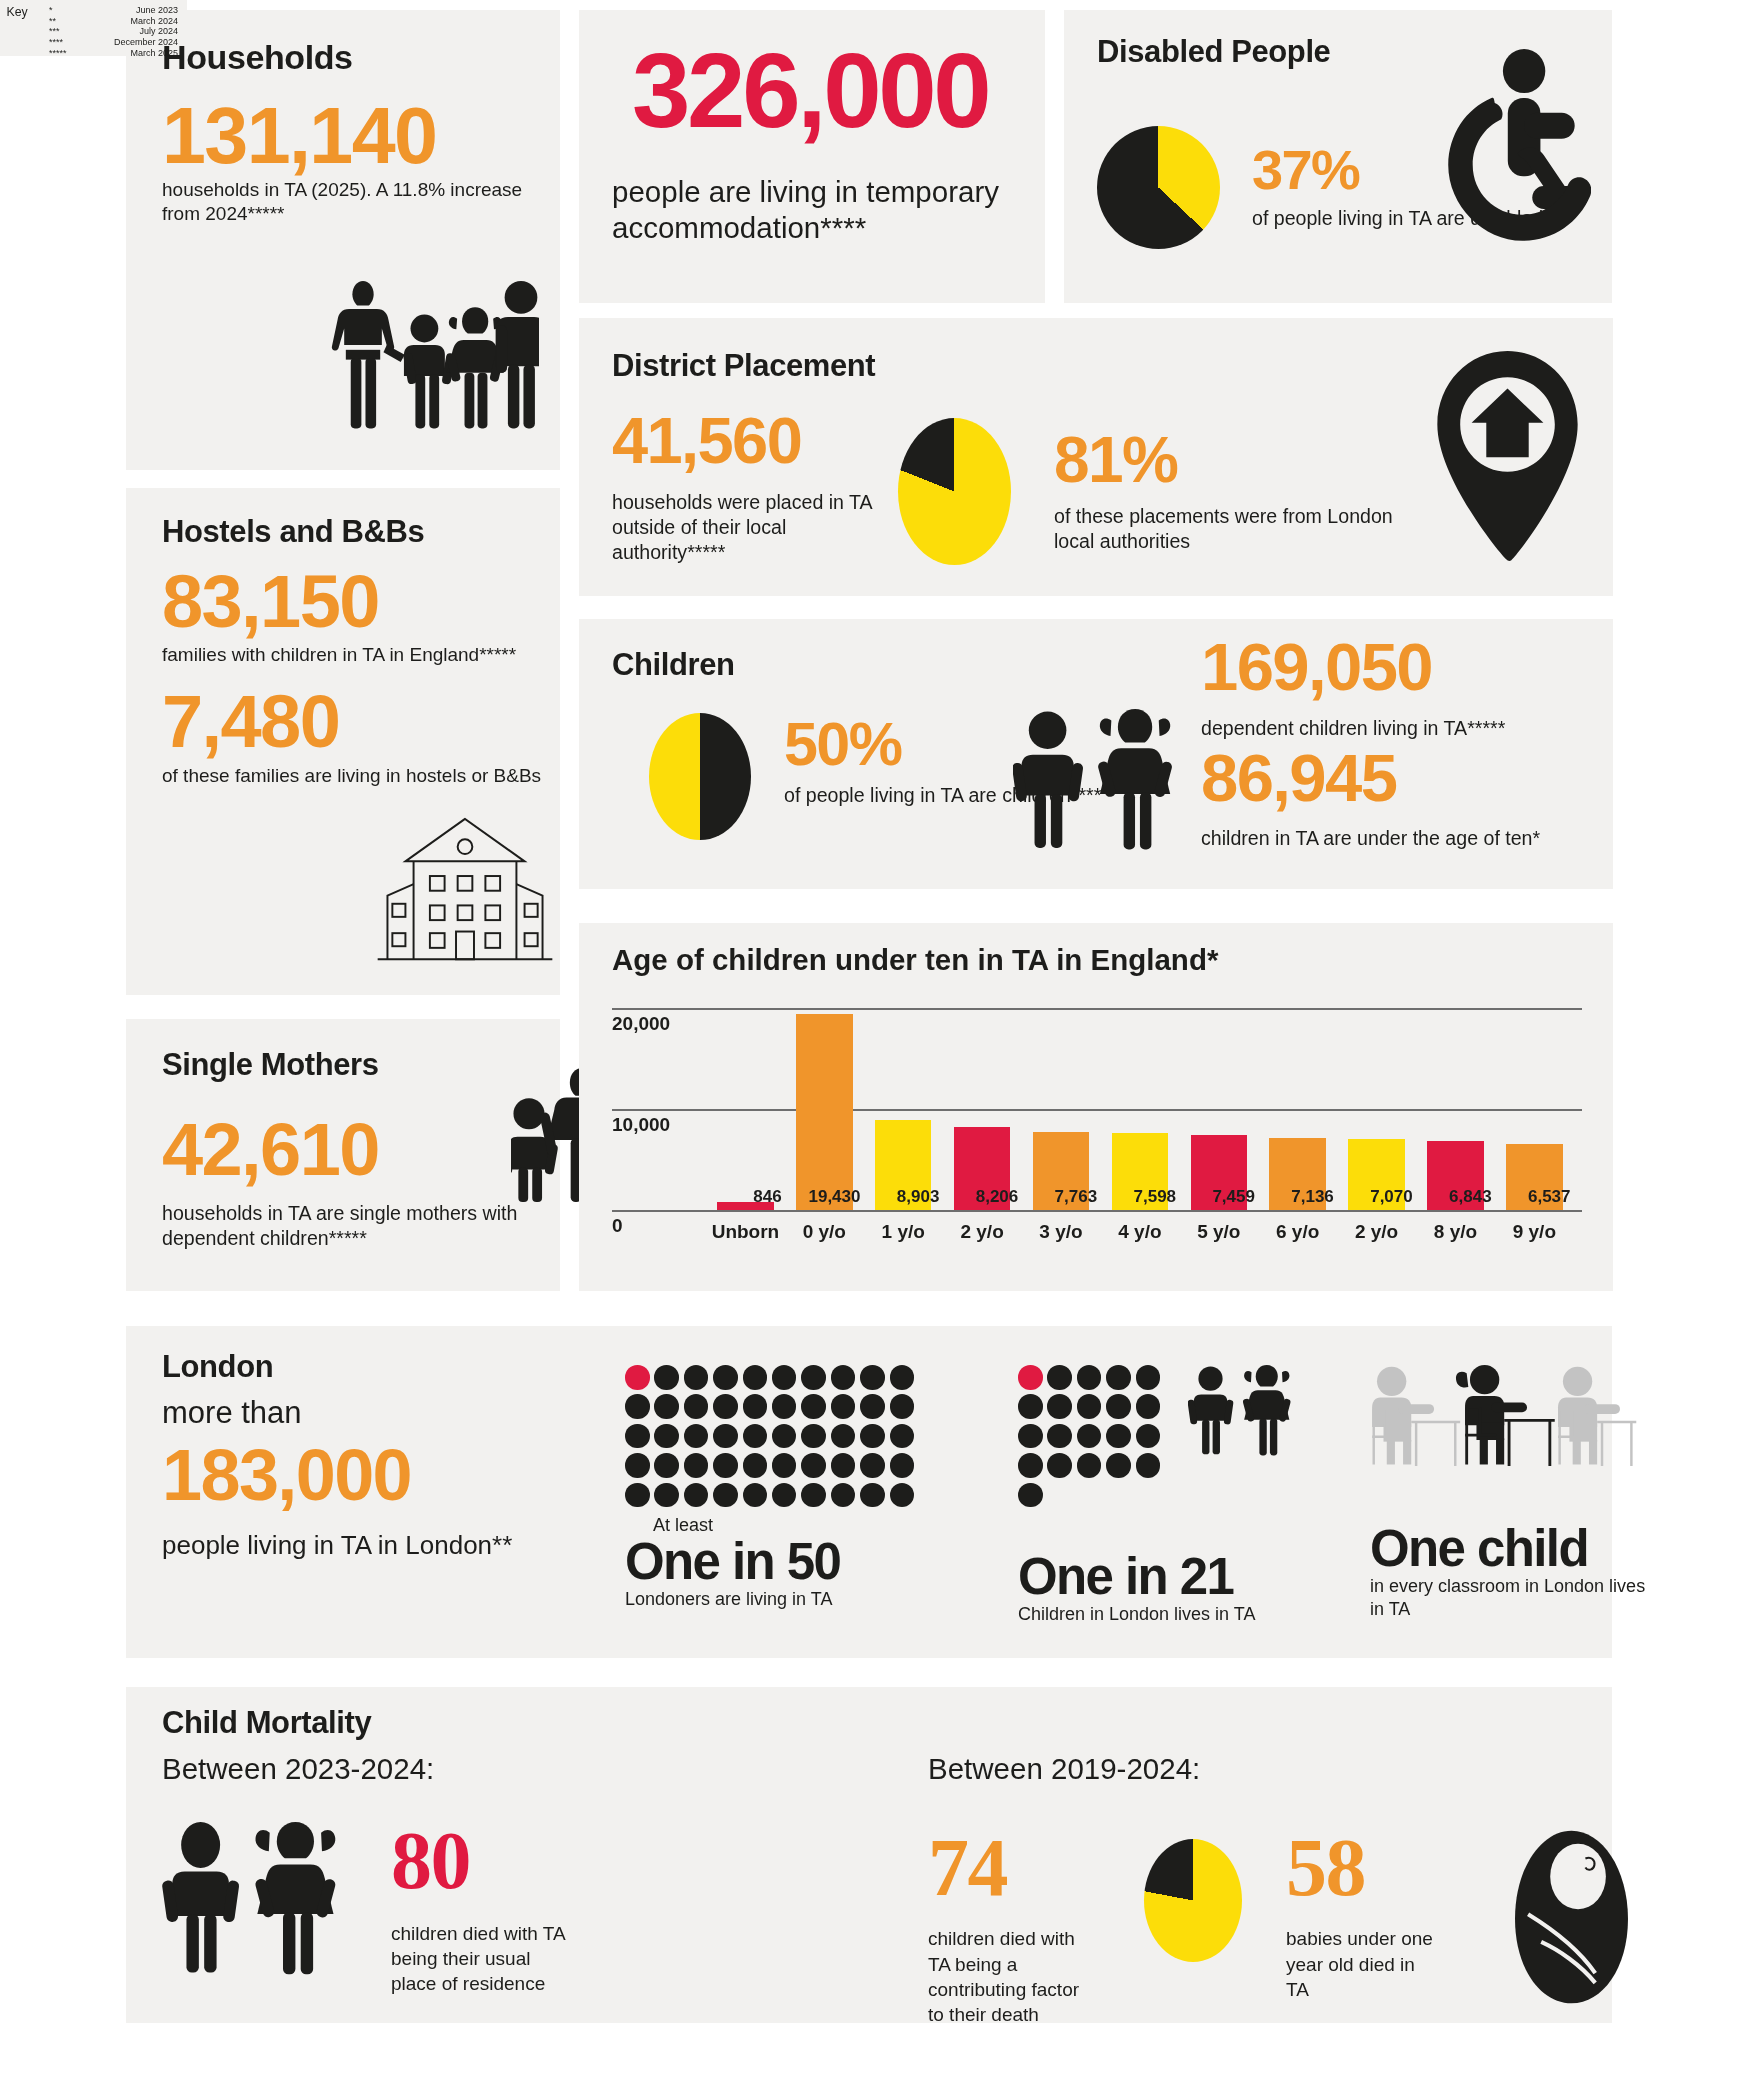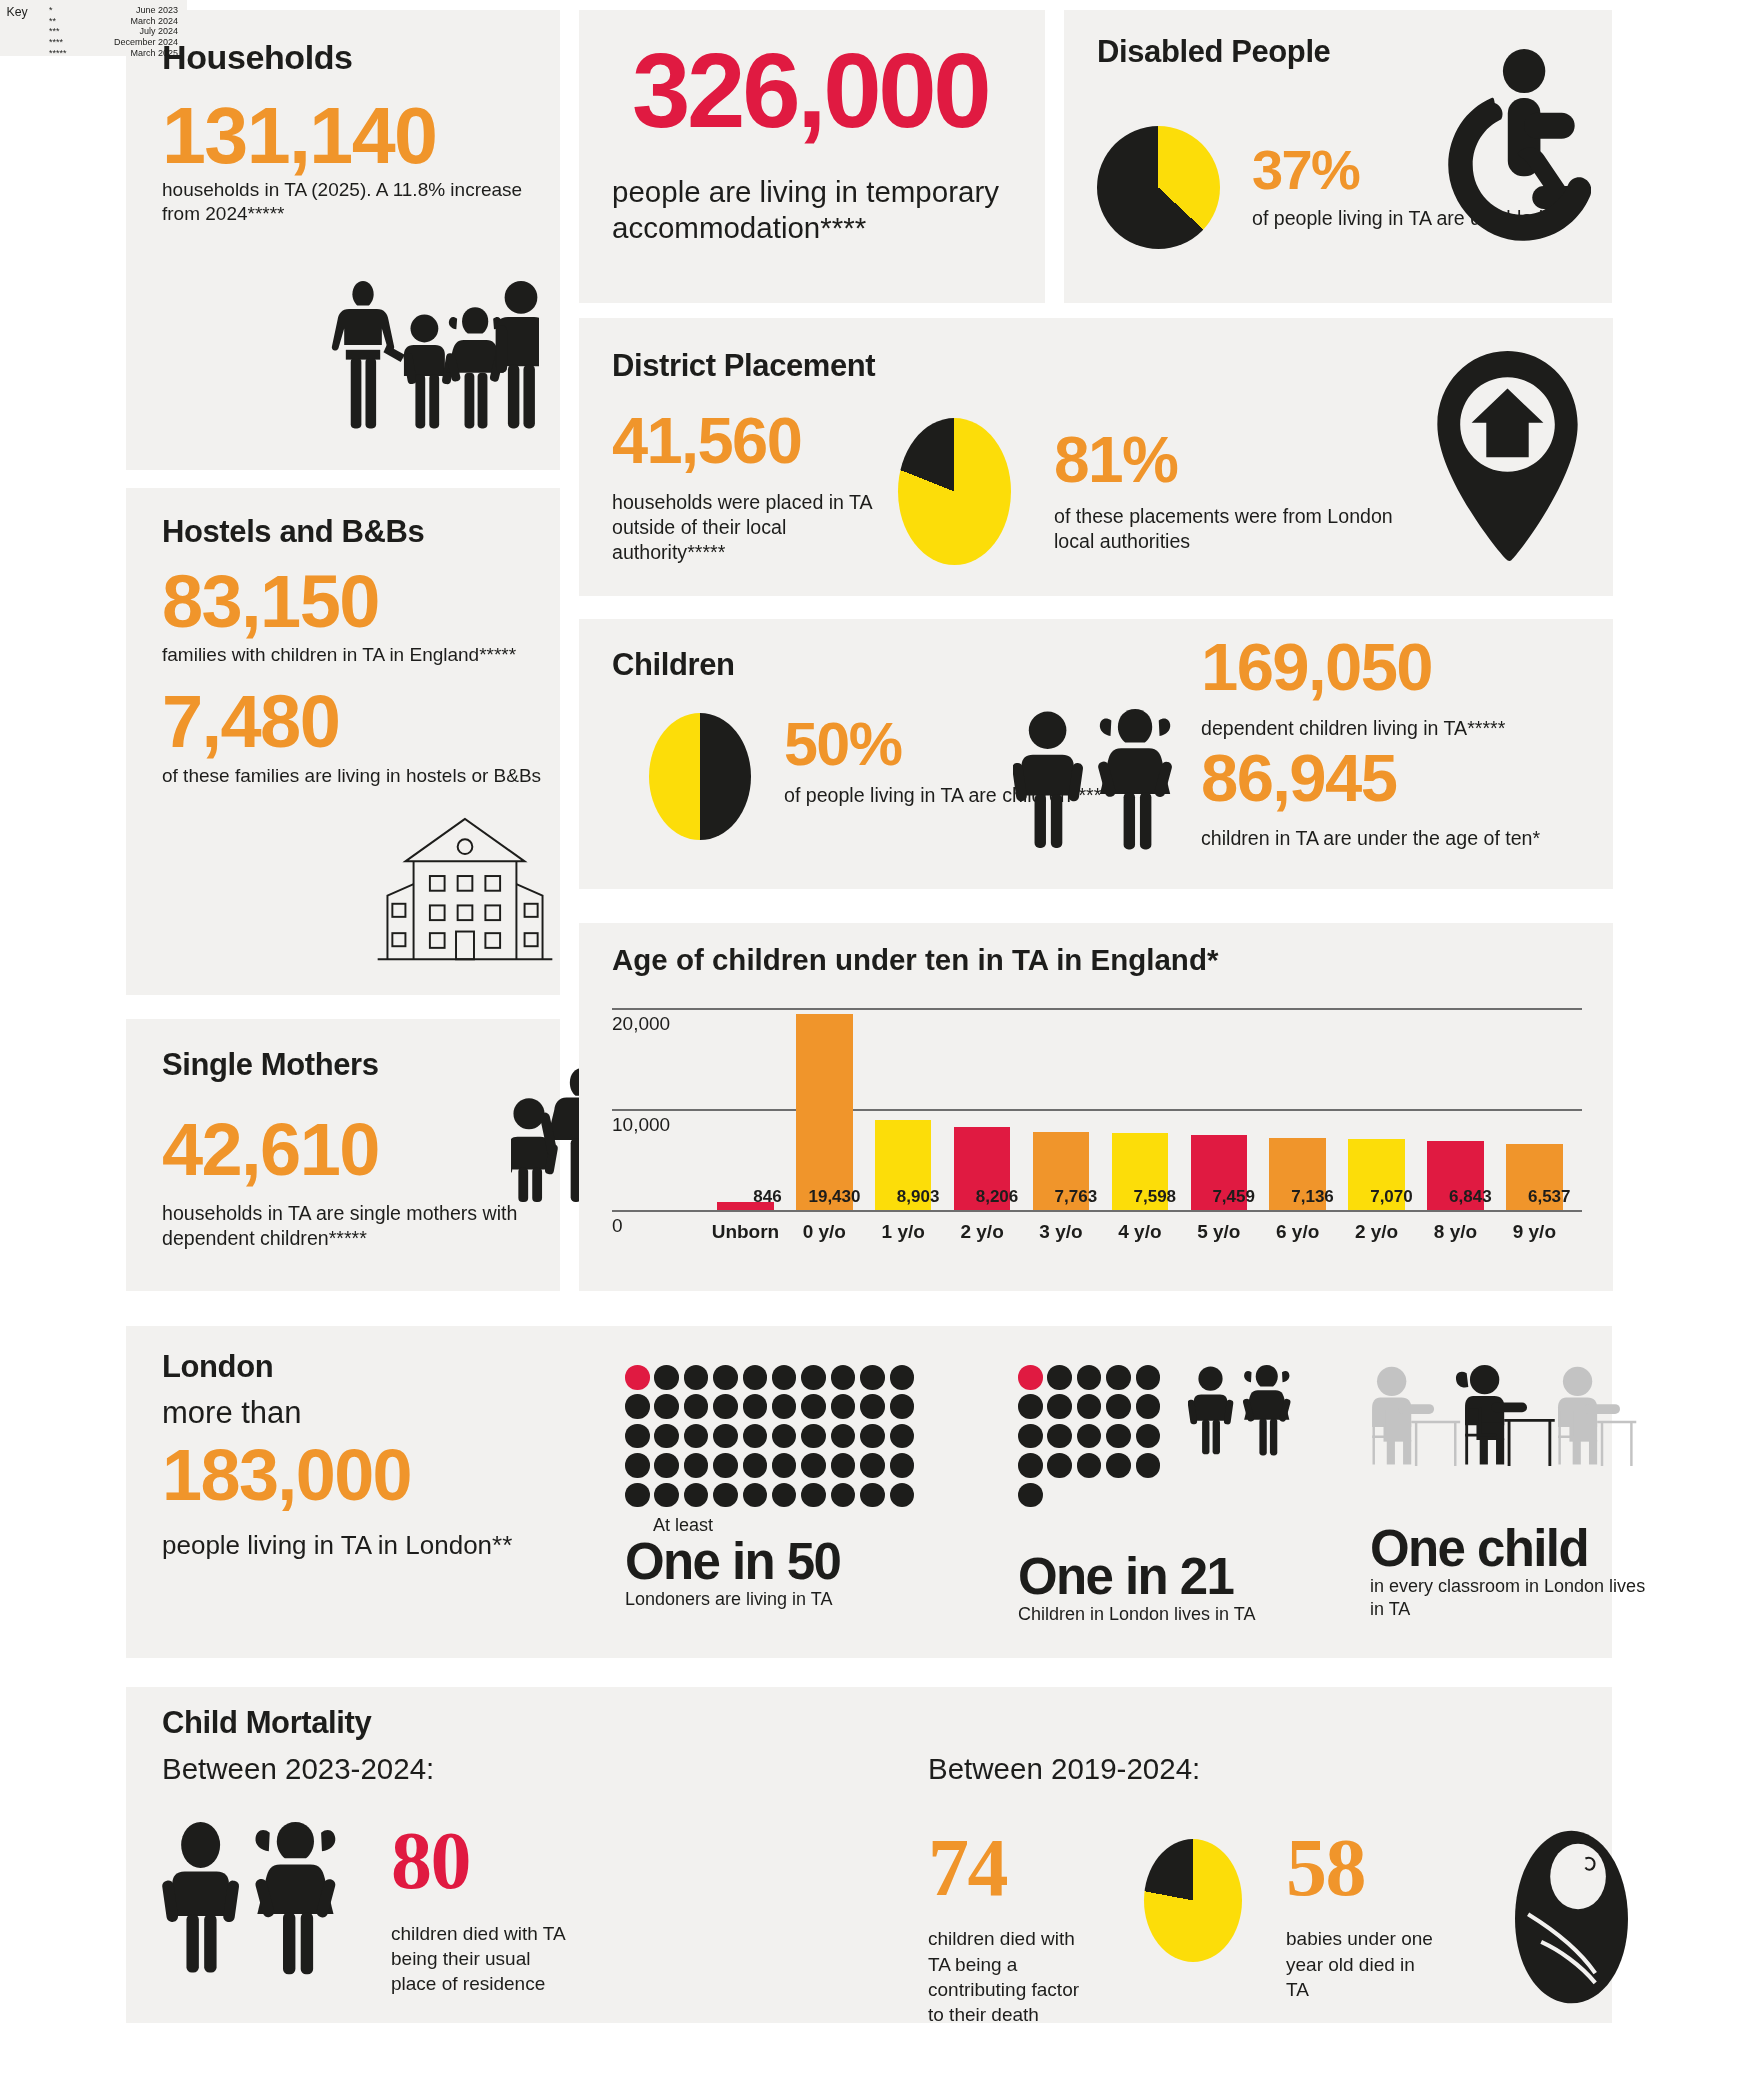--- a/index.html
+++ b/index.html
@@ -78,21 +78,21 @@
   #p-single .h-title { position:absolute; left:36px; top:28px; font-size:31px; }
   #p-single .big-num { position:absolute; left:36px; top:96px; font-size:74px; }
   #p-single .body-txt{ position:absolute; left:36px; top:182px; font-size:19.6px; width:393px; }
   .mother-icon { position:absolute; left:385px; top:49px; }
 
   
   #p-chart { left:579px; top:923px; width:1034px; height:368px; }
   #chart-title { position:absolute; left:33px; top:19.6px; font-size:29.5px; font-weight:bold; }
   .chart-area { position:absolute; left:33px; top:70px; width:970px; height:254px; }
   .gridline { position:absolute; left:0; width:100%; height:1.6px; background:#6e6e6e; }
-  .ylabel { position:absolute; font-size:19px; font-weight:normal; }
+  .ylabel { position:absolute; font-size:19px; font-weight:bold; }
   .plot { position:absolute; left:0; top:0; width:100%; height:100%; }
   .bars { position:absolute; left:94px; right:8.2px; bottom:37px; top:0;
           display:flex; align-items:flex-end; justify-content:space-between; }
   .barcol { position:relative; flex:1 1 0; display:flex; flex-direction:column;
             align-items:center; justify-content:flex-end; height:100%; margin:0 3.3px;}
   .bar { width:78%; }
   .barval { position:absolute; bottom:3.3px; left:0; right:0; text-align:right;
             font-size:17px; font-weight:bold; white-space:nowrap; }
   .barlabel { position:absolute; top:0; left:0; right:0; text-align:center;
               font-size:19px; font-weight:bold; white-space:nowrap; }

